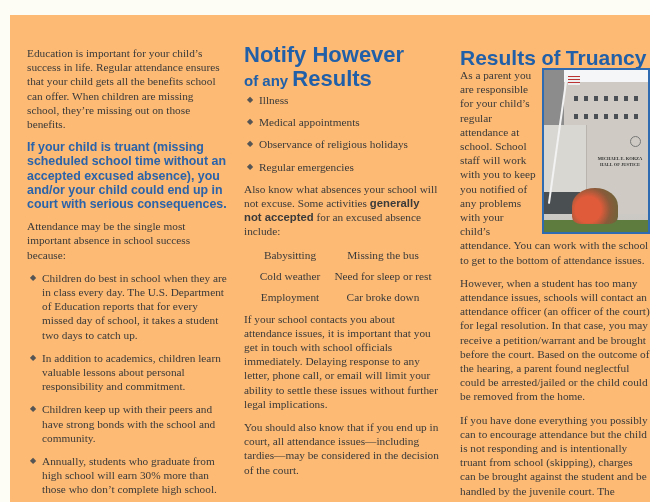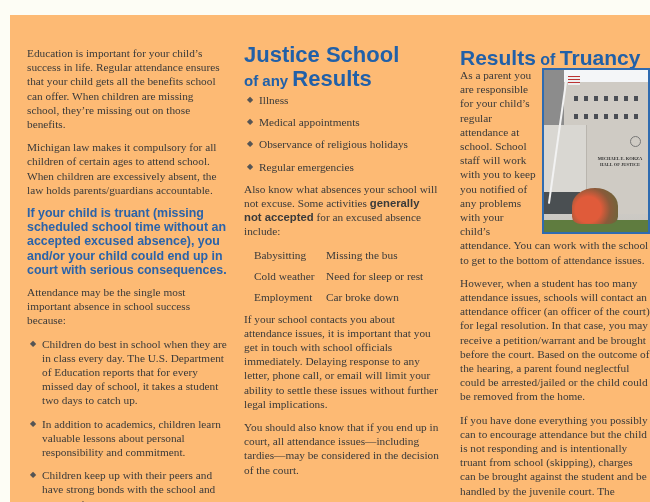--- a/index.html
+++ b/index.html
@@ -25,33 +25,33 @@
   }
   h1.h-big {
     font-family: "Liberation Sans", sans-serif; font-weight: bold;
     color: #2160a8; margin: 0; line-height: 1;
   }
   .notify-title { margin-bottom: 12px; }
   .notify-title .l1 { font-size: 22px; display: block; line-height: 24px; }
   .notify-title .l2 { font-size: 22px; display: block; line-height: 24px; }
   .notify-title .small { font-size: 15px; }
   .results-title { font-size: 21px; margin-bottom: 9px; white-space: nowrap; }
-  .results-title .small { font-size: 16px; }
+  .results-title .small { font-size: 20px; }
   ul.bullets { list-style: none; margin: 0 0 6px 0; padding: 0; }
   ul.bullets li {
     position: relative; padding-left: 15px; margin-bottom: 9px;
     font-size: 11.3px; line-height: 14.2px;
   }
   ul.bullets li .dot {
     position: absolute; left: 3px; top: 0; font-size: 8px; color: #555;
   }
   ul.simple li { margin-bottom: 8px; }
   .two-col {
     display: grid; grid-template-columns: 72px 1fr; row-gap: 7px;
-    margin: 0 0 8px 10px; font-size: 11.3px; line-height: 14px;
+    margin: 0 0 8px 10px; font-size: 11.3px; line-height: 14px; text-align: center;
   }
   b.sans { font-family: "Liberation Sans", sans-serif; font-weight: bold; }
   .photo {
     float: right; width: 104px; height: 162px; margin: 0 0 2px 6px;
     border: 2px solid #2f6bb0; position: relative; overflow: hidden;
     background: linear-gradient(180deg, #e6e8ea 0%, #c9c6c0 100%);
   }
   .photo .sky { position: absolute; left: 0; top: 0; width: 100%; height: 22px; background: #f4f6f8; }
   .photo .tower { position: absolute; left: 0; top: 0; width: 20px; height: 60px; background: #8c8c8c; }
   .photo .building { position: absolute; left: 12px; top: 12px; right: 0; bottom: 18px; background: #cfcbc4; }
@@ -65,34 +65,33 @@
   .photo .bush { position: absolute; left: 28px; bottom: 8px; width: 46px; height: 36px; border-radius: 50% 50% 20% 20%; background: radial-gradient(circle at 35% 60%, #e05b3a 0 35%, #8a5a3a 60%, #5d6b3a 100%); }
   .photo .ground { position: absolute; left: 0; bottom: 0; width: 100%; height: 12px; background: #5f7c3f; }
 </style>
 </head>
 <body>
 
 <div class="page">
 
   <div class="col col1">
     <p>Education is important for your child’s success in life. Regular attendance ensures that your child gets all the benefits school can offer.  When children are missing school, they’re missing out on those benefits.</p>
-    <p>Michigan law makes it compulsory for all children of certain ages to attend school. When children are excessively absent, the law holds parents/guardians accountable.</p>
     <p class="blue-callout">If your child is truant (missing scheduled school time without an accepted excused absence), you and/or your child could end up in court with serious consequences.</p>
     <p>Attendance may be the single most important absence in school success because:</p>
     <ul class="bullets">
       <li><span class="dot">◆</span><span>Children do best in school when they are in class every day.  The U.S. Department of Education reports that for every missed day of school, it takes a student two days to catch up.</span></li>
       <li><span class="dot">◆</span><span>In addition to academics, children learn valuable lessons about personal responsibility and commitment.</span></li>
       <li><span class="dot">◆</span><span>Children keep up with their peers and have strong bonds with the school and community.</span></li>
       <li><span class="dot">◆</span><span>Annually, students who graduate from high school will earn 30% more than those who don’t complete high school.</span></li>
     </ul>
   </div>
 
   <div class="col col2">
     <h1 class="h-big notify-title">
-      <span class="l1">Justice School</span>
+      <span class="l1">Notify However</span>
       <span class="l2"><span class="small">of any </span><span>Results</span></span>
     </h1>
     <ul class="bullets simple">
       <li><span class="dot">◆</span><span>Illness</span></li>
       <li><span class="dot">◆</span><span>Medical appointments</span></li>
       <li><span class="dot">◆</span><span>Observance of religious holidays</span></li>
       <li><span class="dot">◆</span><span>Regular emergencies</span></li>
     </ul>
     <p><span>Also know what absences your school will not excuse. Some activities </span><b class="sans">generally not accepted</b><span> for an excused absence include:</span></p>
     <div class="two-col">

